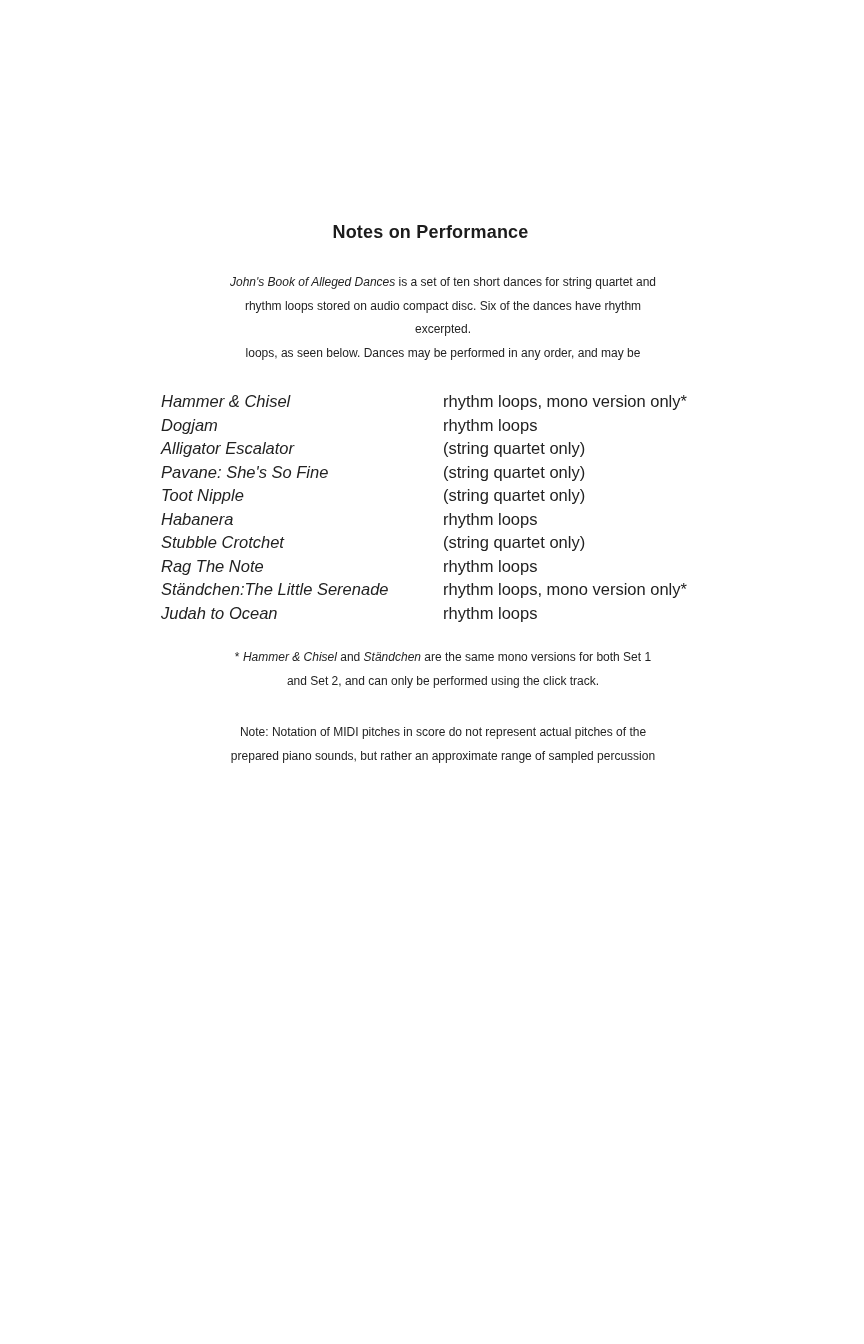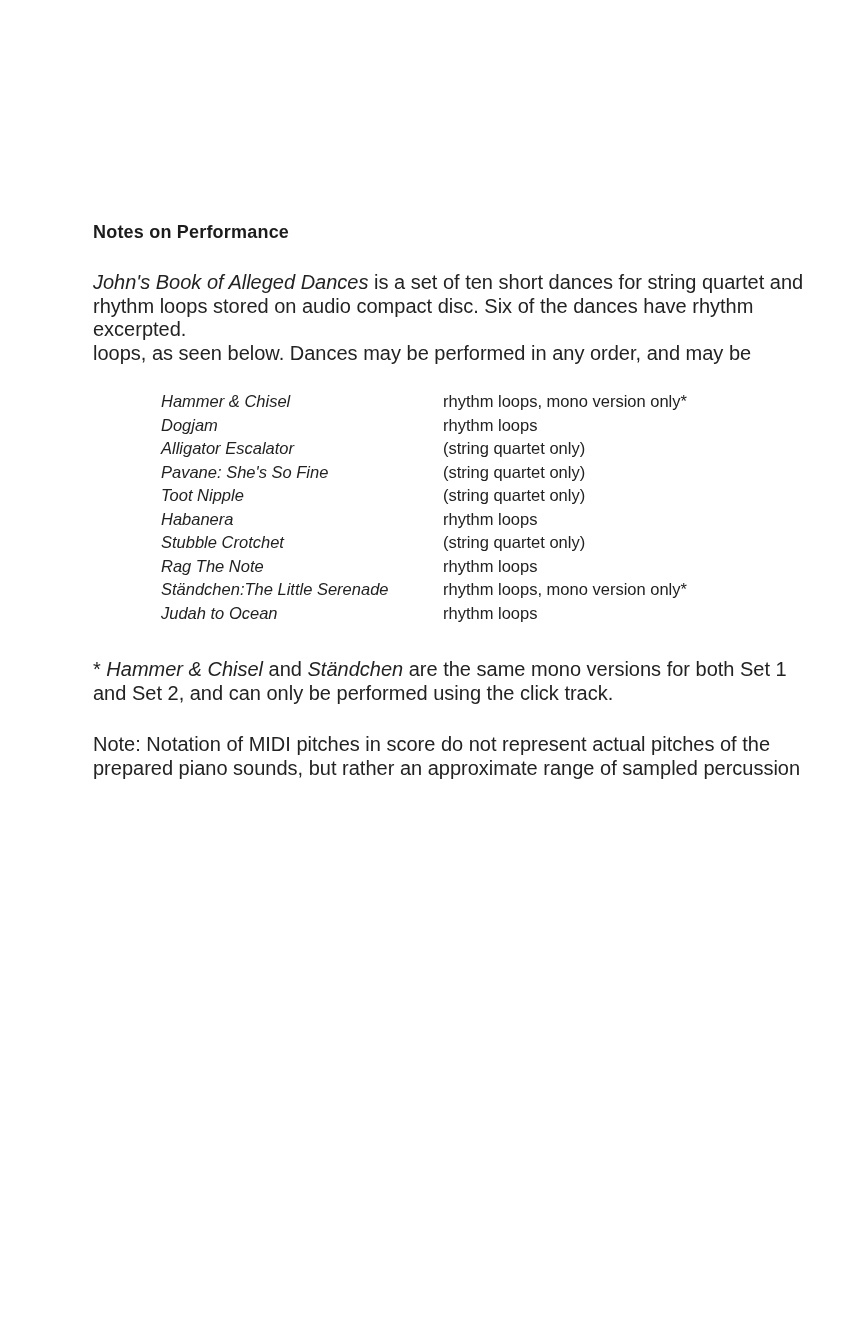--- a/index.html
+++ b/index.html
@@ -18,31 +18,32 @@
   }
   .content {
     position: absolute;
     left: 93px;
     top: 0;
     width: 700px;
   }
   .doc-title {
     margin-top: 222px;
     width: 675px;
-    text-align: left;
+    text-align: center;
     font-size: 18px;
     font-weight: 700;
     letter-spacing: 0.2px;
     color: #1c1c1c;
     line-height: 20px;
   }
   .para {
-    font-size: 20px;
+    font-size: 12px;
     line-height: 23.5px;
     color: #232323;
+    text-align: center;
   }
   .para .line {
     white-space: nowrap;
   }
   .intro {
     margin-top: 29px;
   }
   .em {
     font-style: italic;
   }
@@ -58,21 +59,21 @@
   .dance-name {
     font-style: italic;
     width: 282px;
     flex: 0 0 282px;
     white-space: nowrap;
   }
   .dance-scoring {
     white-space: nowrap;
   }
   .footnote {
-    margin-top: 33px;
+    margin-top: 21px;
   }
   .note {
     margin-top: 28px;
   }
 </style>
 </head>
 <body>
 
 <div class="page">
   <div class="content">

